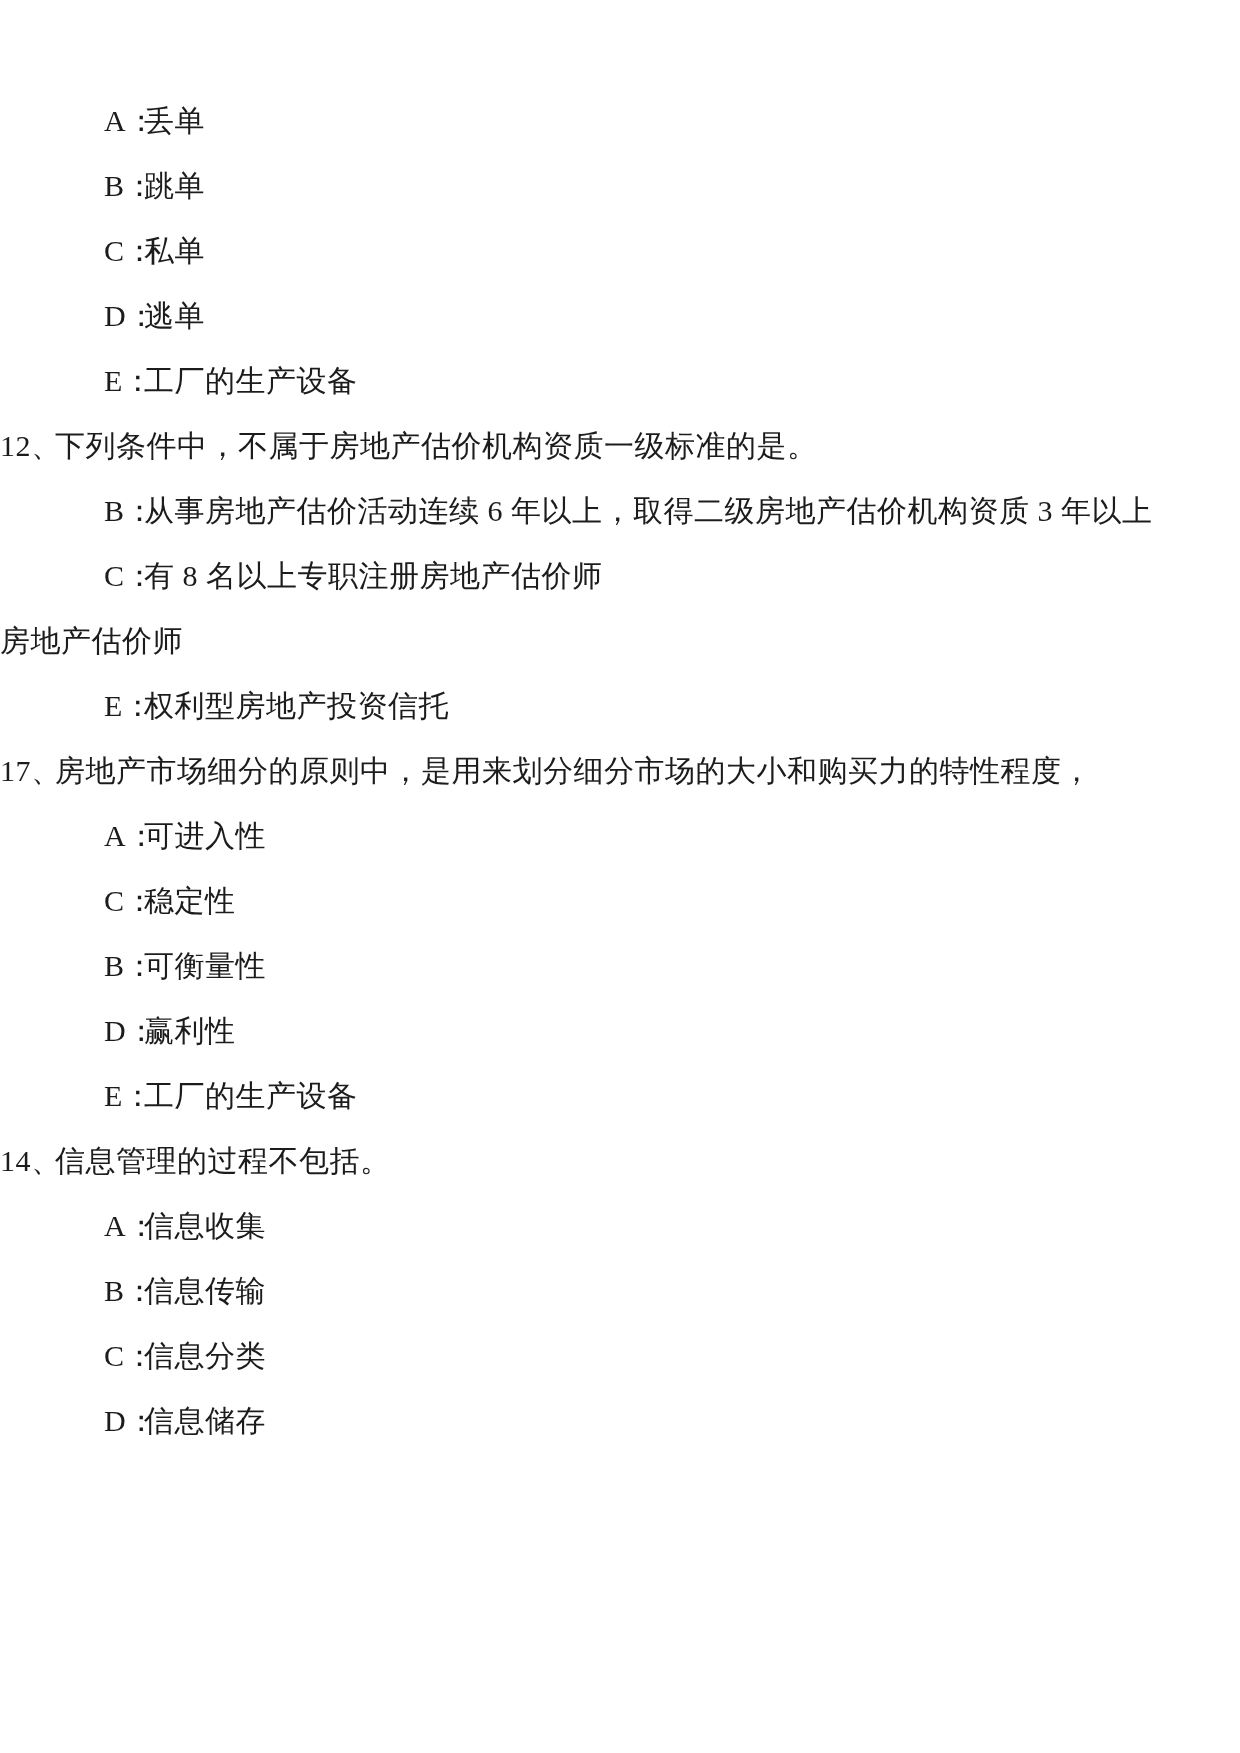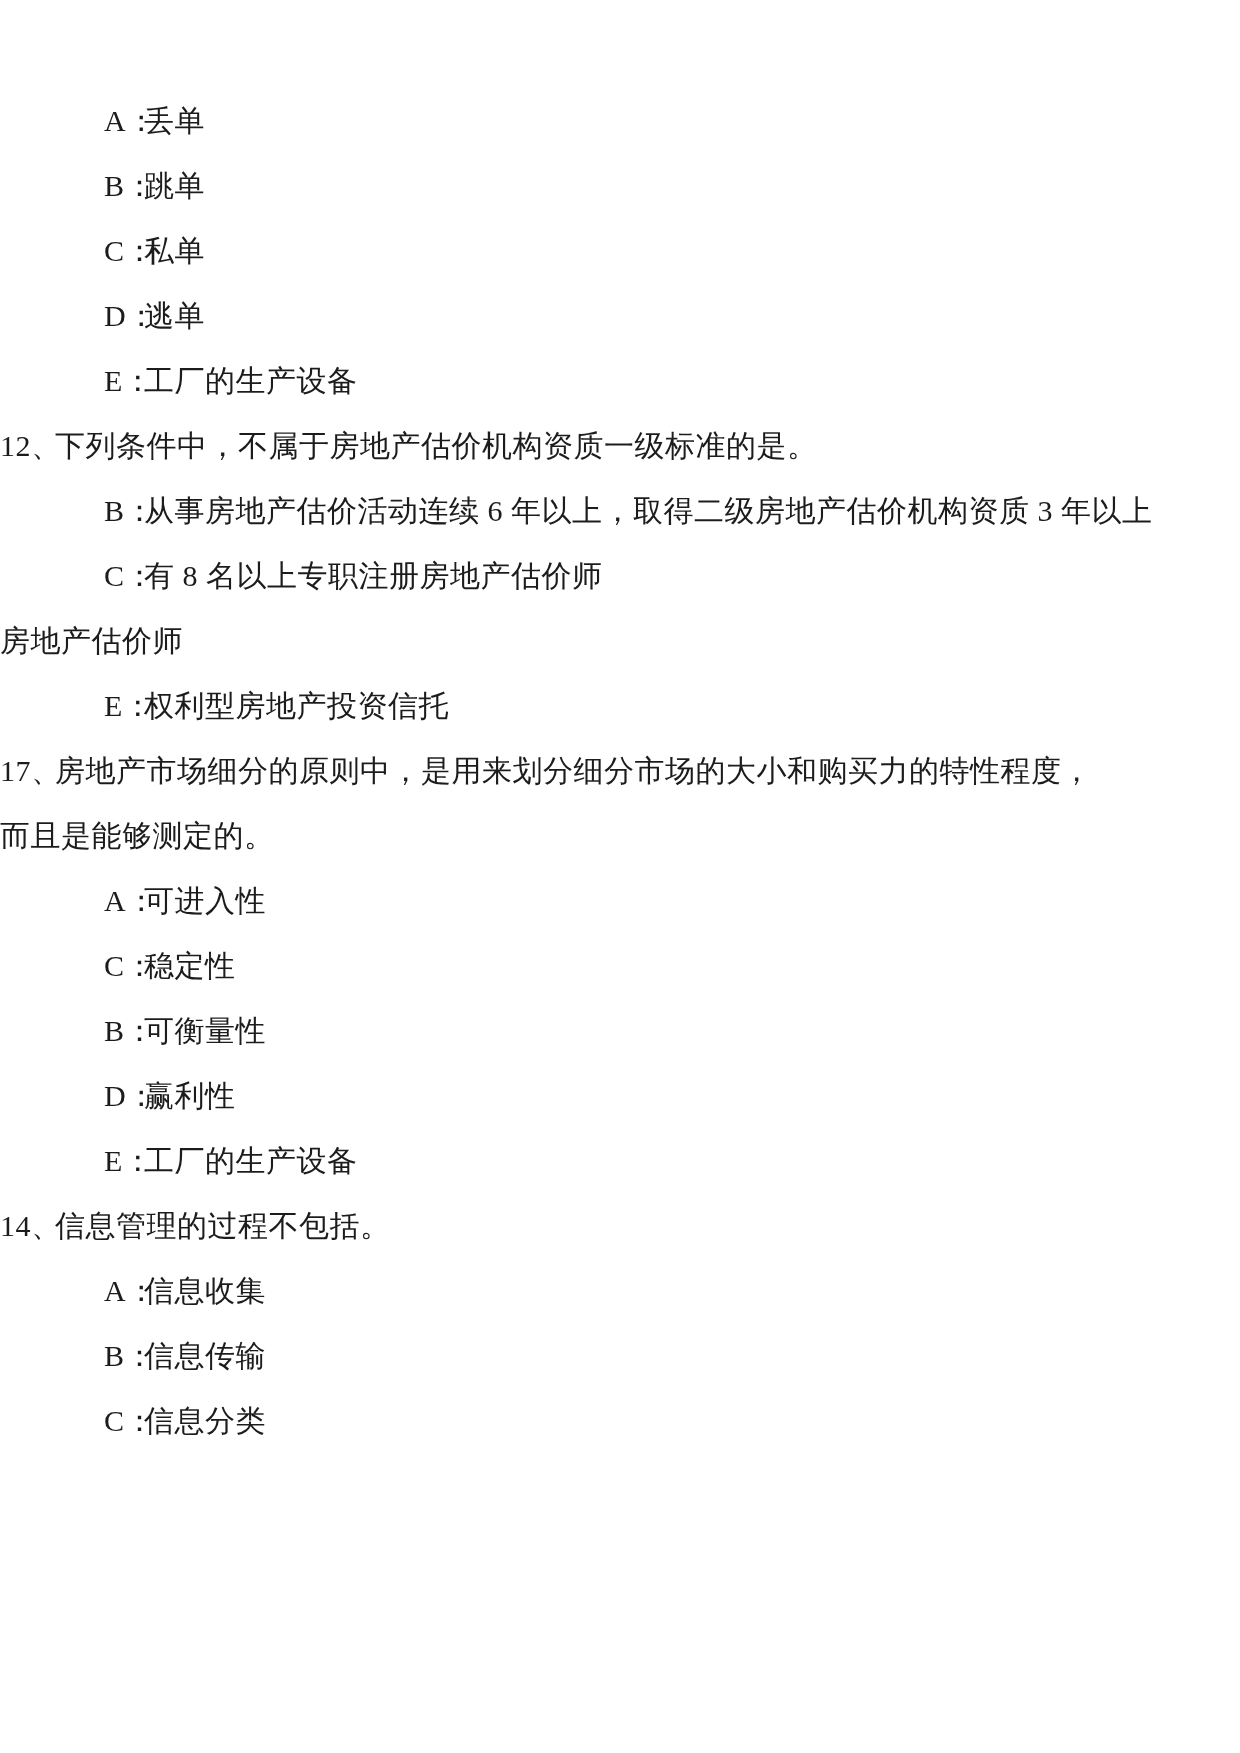--- a/index.html
+++ b/index.html
@@ -46,21 +46,20 @@
       <div class="line option"><span class="pre">B：</span><span>跳单</span></div>
       <div class="line option"><span class="pre">C：</span><span>私单</span></div>
       <div class="line option"><span class="pre">D：</span><span>逃单</span></div>
       <div class="line option"><span class="pre">E：</span><span>工厂的生产设备</span></div>
       <div class="line question"><span class="pre">12、</span><span>下列条件中，不属于房地产估价机构资质一级标准的是。</span></div>
       <div class="line option"><span class="pre">B：</span><span>从事房地产估价活动连续 6 年以上，取得二级房地产估价机构资质 3 年以上</span></div>
       <div class="line option"><span class="pre">C：</span><span>有 8 名以上专职注册房地产估价师</span></div>
       <div class="line wrap"><span>房地产估价师</span></div>
       <div class="line option"><span class="pre">E：</span><span>权利型房地产投资信托</span></div>
       <div class="line question"><span class="pre">17、</span><span>房地产市场细分的原则中，是用来划分细分市场的大小和购买力的特性程度，</span></div>
-      <div class="line wrap"><span>而且是能够测定的。</span></div>
       <div class="line option"><span class="pre">A：</span><span>可进入性</span></div>
       <div class="line option"><span class="pre">C：</span><span>稳定性</span></div>
       <div class="line option"><span class="pre">B：</span><span>可衡量性</span></div>
       <div class="line option"><span class="pre">D：</span><span>赢利性</span></div>
       <div class="line option"><span class="pre">E：</span><span>工厂的生产设备</span></div>
       <div class="line question"><span class="pre">14、</span><span>信息管理的过程不包括。</span></div>
       <div class="line option"><span class="pre">A：</span><span>信息收集</span></div>
       <div class="line option"><span class="pre">B：</span><span>信息传输</span></div>
       <div class="line option"><span class="pre">C：</span><span>信息分类</span></div>
       <div class="line option"><span class="pre">D：</span><span>信息储存</span></div>

